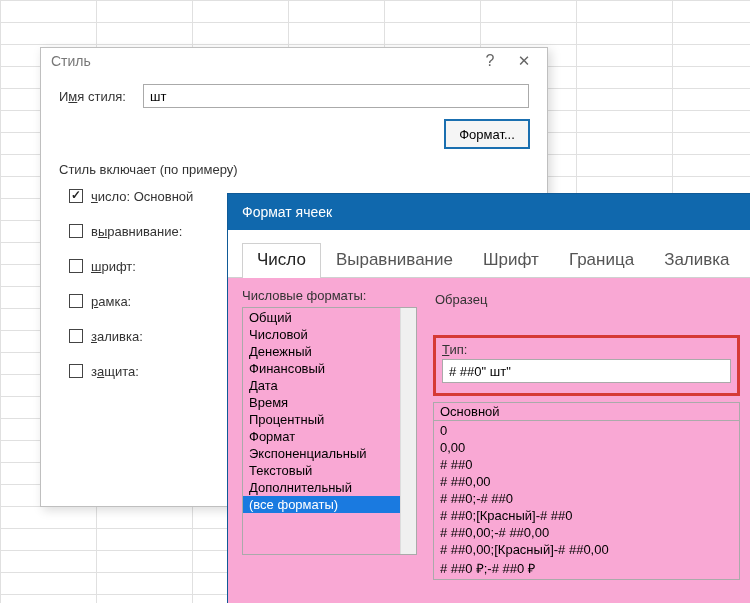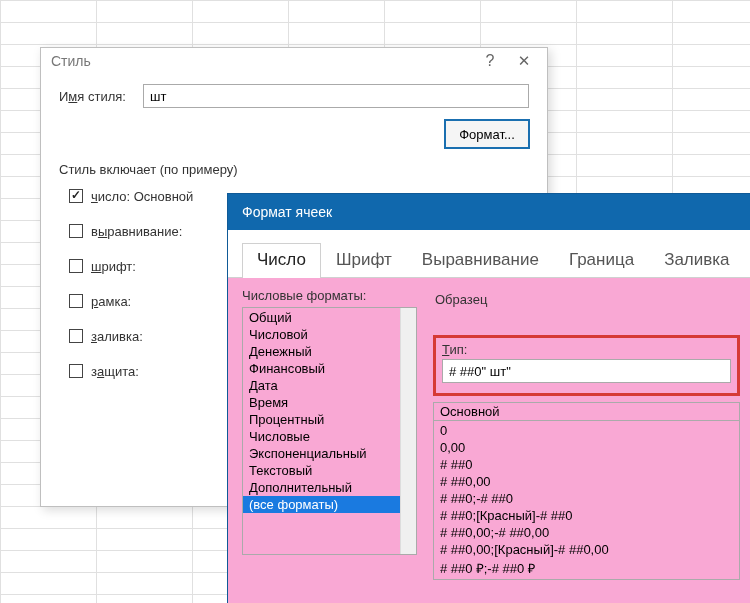--- a/index.html
+++ b/index.html
@@ -189,39 +189,39 @@
           <span class="chk-label">з<u>а</u>щита:</span>
         </div>
       </div>
   </div>
 </div>
 
 <div class="dlg-format">
   <div class="dlg-format-title">Формат ячеек</div>
   <div class="tabrow" id="tabs">
       <div class="tab on">Число</div>
+      <div class="tab">Выравнивание</div>
       <div class="tab">Шрифт</div>
-      <div class="tab">Выравнивание</div>
       <div class="tab">Граница</div>
       <div class="tab">Заливка</div>
       <div class="tab">Защита</div>
     </div>
   <div class="fmt-body">
     <div class="fmt-left">
       <div class="small-label">Числовые форматы:</div>
       <div class="listbox">
         <div class="items" id="fmtlist">
             <div class="item">Общий</div>
             <div class="item">Числовой</div>
             <div class="item">Денежный</div>
             <div class="item">Финансовый</div>
             <div class="item">Дата</div>
             <div class="item">Время</div>
             <div class="item">Процентный</div>
-            <div class="item">Числовые</div>
+            <div class="item">Формат</div>
             <div class="item">Экспоненциальный</div>
             <div class="item">Текстовый</div>
             <div class="item">Дополнительный</div>
             <div class="item sel">(все форматы)</div>
           </div>
         <div class="scroll"></div>
       </div>
     </div>
     <div class="fmt-right">
       <div class="sample-label">Образец</div>

